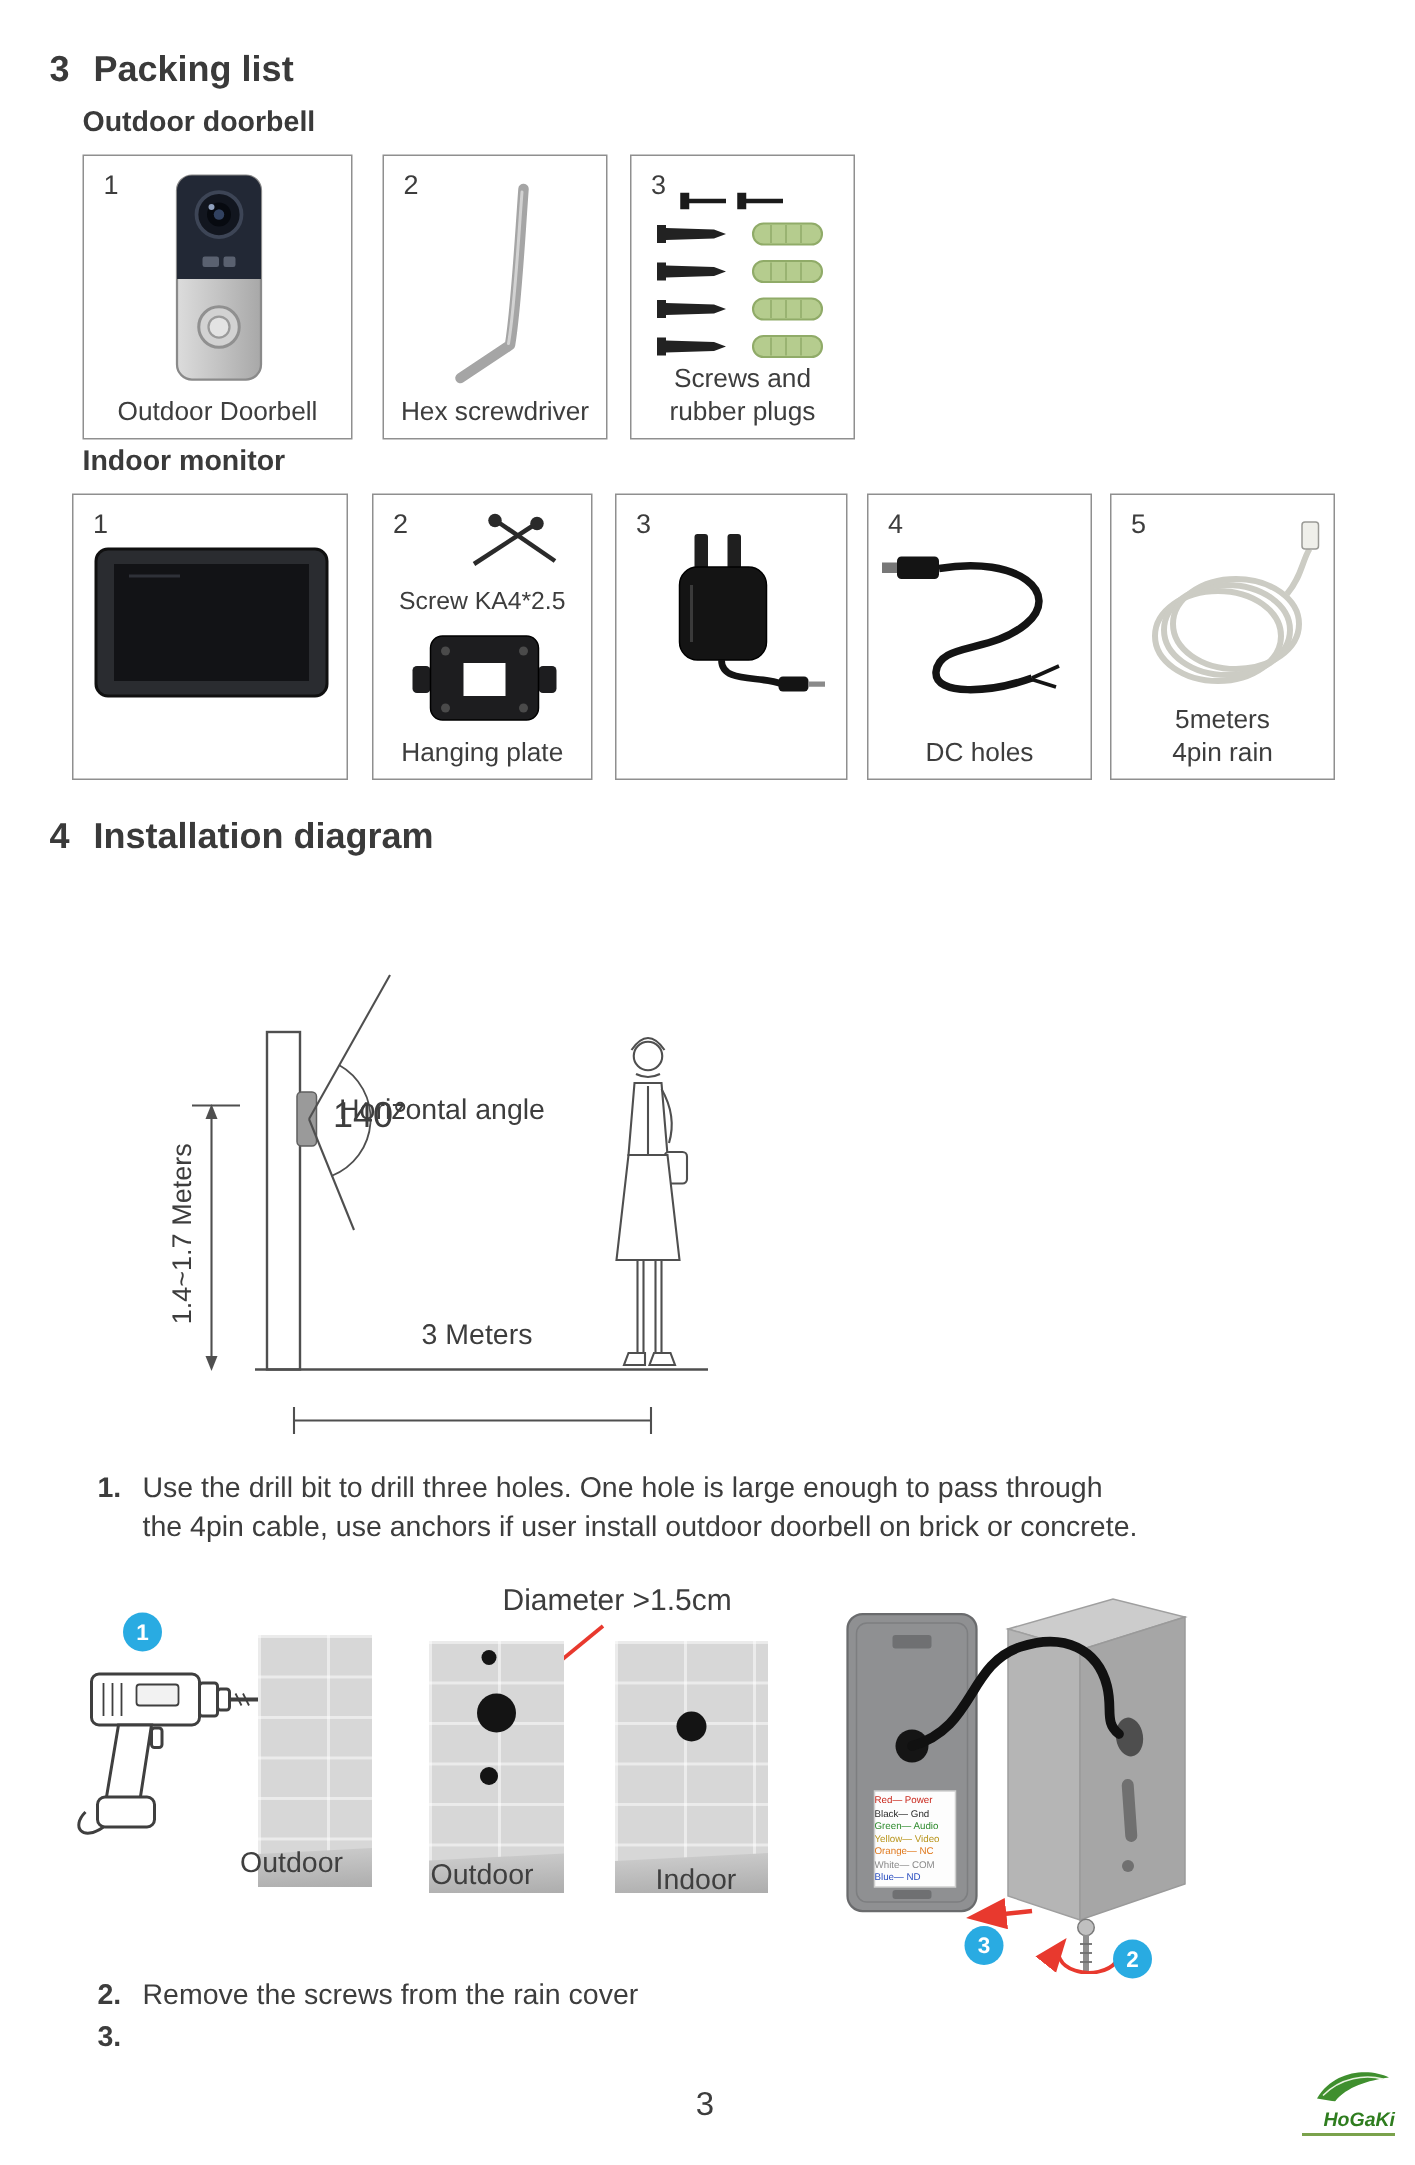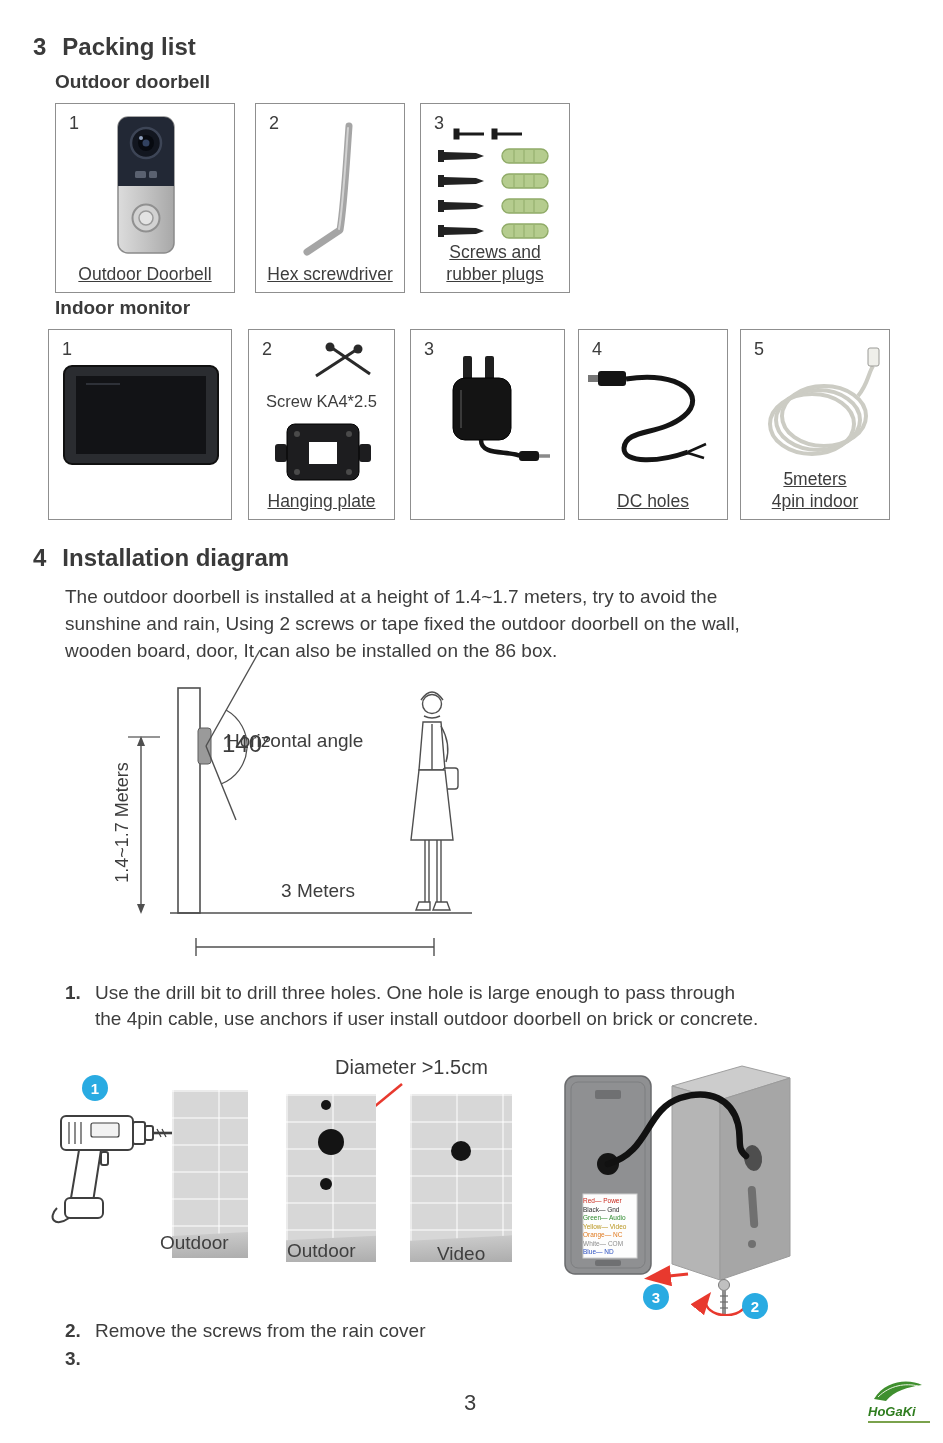--- a/index.html
+++ b/index.html
@@ -3,21 +3,21 @@
 <meta charset="utf-8">
 <style>
   html,body{margin:0;padding:0;background:#ffffff;}
   .page{position:relative;width:943px;height:1443px;background:#fff;overflow:hidden;
         font-family:"Liberation Sans","DejaVu Sans",sans-serif;color:#3d3d3d;}
   .h1{position:absolute;font-size:24px;font-weight:700;color:#3a3a3a;display:flex;gap:16px;}
   .h2{position:absolute;font-size:19px;font-weight:700;color:#3a3a3a;}
   .pack-box{position:absolute;border:1px solid #8f8f8f;background:#fff;box-sizing:border-box;}
   .pack-num{position:absolute;top:9px;left:13px;font-size:18px;color:#3d3d3d;}
   .pack-label{position:absolute;left:2px;right:2px;bottom:7px;text-align:center;font-size:17.5px;
-              line-height:1.22;white-space:pre-line;color:#3d3d3d;text-decoration:underline;}
+              line-height:1.22;white-space:pre-line;color:#3d3d3d;}
   .mid-label{position:absolute;left:0;right:0;text-align:center;font-size:16.5px;color:#3d3d3d;}
   .pack-img{position:absolute;}
   .intro{position:absolute;font-size:19px;line-height:27px;white-space:pre-line;color:#3d3d3d;}
   .step{position:absolute;display:flex;font-size:19px;line-height:26px;color:#3d3d3d;}
   .step-num{font-weight:700;flex:0 0 30px;}
   .step-text{white-space:pre-line;}
   .diag-label{position:absolute;font-size:19px;color:#3d3d3d;}
   .dim-label-v{position:absolute;width:140px;font-size:18px;text-align:center;transform:rotate(-90deg);white-space:nowrap;}
   .badge{position:absolute;width:26px;height:26px;border-radius:50%;background:#29abe2;color:#fff;
          font-size:15px;font-weight:700;display:flex;align-items:center;justify-content:center;}
@@ -25,21 +25,21 @@
       background-image:linear-gradient(rgba(255,255,255,.5) 2px,transparent 2px),
                        linear-gradient(90deg,rgba(255,255,255,.5) 2px,transparent 2px);
       background-size:46px 27px;overflow:hidden;}
   .panel-floor{position:absolute;left:-4px;right:-4px;bottom:-6px;height:30px;
       background:linear-gradient(#c9c9c9,#a9a9a9);transform:skewY(-3deg);}
   .hole{position:absolute;background:#141414;border-radius:50%;}
   .wall-label{position:absolute;font-size:19px;color:#3f3f3f;}
   .wire-label{position:absolute;left:583px;top:1197px;width:58px;font-size:6.5px;line-height:8.5px;}
   .wire-label div{white-space:nowrap;overflow:hidden;}
   .page-num{position:absolute;left:430px;top:1390px;width:80px;text-align:center;font-size:22px;color:#3d3d3d;}
-  .logo{position:absolute;left:868px;top:1377px;width:62px;text-align:left;}
+  .logo{position:absolute;left:868px;top:1377px;width:62px;text-align:right;}
   .logo-text{font-size:13px;font-weight:700;font-style:italic;color:#2f7d1f;line-height:14px;}
   .logo-rule{height:1.5px;background:#7aa24c;margin-top:2px;}
 </style>
 </head>
 <body>
 
 <div class="page">
 
   <div class="h1" style="left:33px;top:33px">
     <span>3</span>
@@ -190,31 +190,28 @@
     <svg class="pack-img" style="left:5px;top:14px" width="140" height="124" viewBox="0 0 140 124">
       <g fill="none" stroke="#ccccc4" stroke-width="4">
         <ellipse cx="66" cy="80" rx="42" ry="30"></ellipse>
         <ellipse cx="72" cy="76" rx="42" ry="30"></ellipse>
         <ellipse cx="78" cy="72" rx="42" ry="30"></ellipse>
         <path d="M112,52 C122,40 122,30 127,22"></path>
       </g>
       <rect x="122" y="4" width="11" height="18" rx="2" fill="#efefea" stroke="#9a9a96"></rect>
     </svg>
     <div class="pack-label">5meters
-4pin indoor</div>
+4pin rain</div>
   </div>
 
   <div class="h1" style="left:33px;top:544px">
     <span>4</span>
     <span>Installation diagram</span>
   </div>
 
-  <div class="intro" style="left:65px;top:583px;width:800px">The outdoor doorbell is installed at a height of 1.4~1.7 meters, try to avoid the
-sunshine and rain, Using 2 screws or tape fixed the  outdoor doorbell on the wall,
-wooden board, door, It can also be installed on the 86 box.</div>
 
   <svg style="position:absolute;left:100px;top:640px" width="400" height="320" viewBox="0 0 400 320">
 
     <rect x="78" y="48" width="22" height="225" fill="#fff" stroke="#4f4f4f" stroke-width="1.6"></rect>
 
     <rect x="98" y="88" width="13" height="36" rx="3" fill="#9a9a9a" stroke="#5f5f5f"></rect>
 
     <line x1="106" y1="106" x2="160" y2="10" stroke="#4f4f4f" stroke-width="1.4"></line>
     <line x1="106" y1="106" x2="136" y2="180" stroke="#4f4f4f" stroke-width="1.4"></line>
     <path d="M126,70 A41,41 0 0 1 121,144" fill="none" stroke="#4f4f4f" stroke-width="1.2"></path>
@@ -301,21 +298,21 @@
     <div class="panel-floor"></div>
   </div>
 
   <div class="hole" style="left:321px;top:1100px;width:10px;height:10px"></div>
   <div class="hole" style="left:318px;top:1129px;width:26px;height:26px"></div>
   <div class="hole" style="left:320px;top:1178px;width:12px;height:12px"></div>
   <div class="hole" style="left:451px;top:1141px;width:20px;height:20px"></div>
 
   <div class="wall-label" style="left:160px;top:1232px">Outdoor</div>
   <div class="wall-label" style="left:287px;top:1240px">Outdoor</div>
-  <div class="wall-label" style="left:437px;top:1243px">Video</div>
+  <div class="wall-label" style="left:437px;top:1243px">Indoor</div>
 
   <svg style="position:absolute;left:550px;top:1048px" width="250" height="268" viewBox="0 0 250 268">
     <defs>
         <marker id="arrRedB" orient="auto" markerWidth="10" markerHeight="9" refX="7" refY="3.5">
       <path d="M0,0 L9,3.5 L0,7 Z" fill="#e8392e"></path>
         </marker>
       </defs>
 
     <rect x="15" y="28" width="86" height="198" rx="10" fill="#8f9092" stroke="#6a6b6d" stroke-width="1.5"></rect>
     <rect x="21" y="34" width="74" height="186" rx="7" fill="none" stroke="#7d7e80"></rect>

